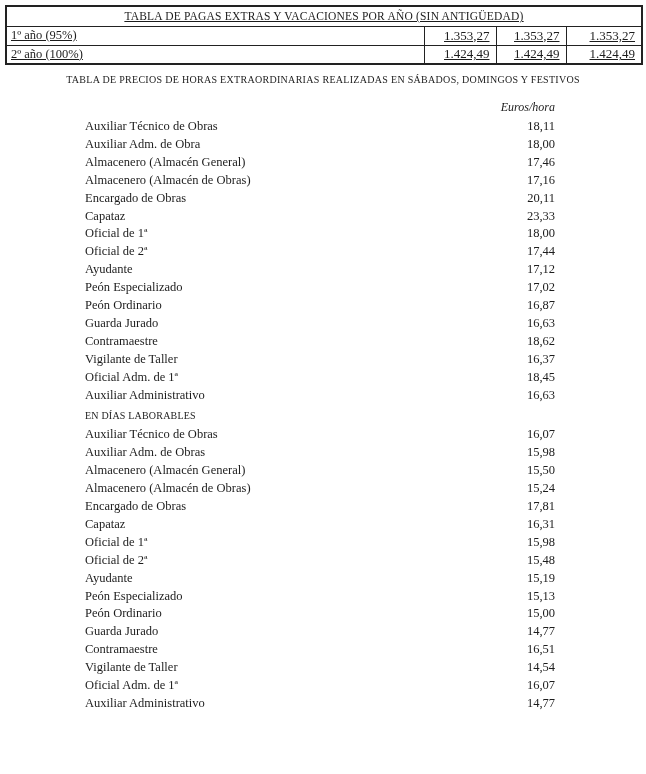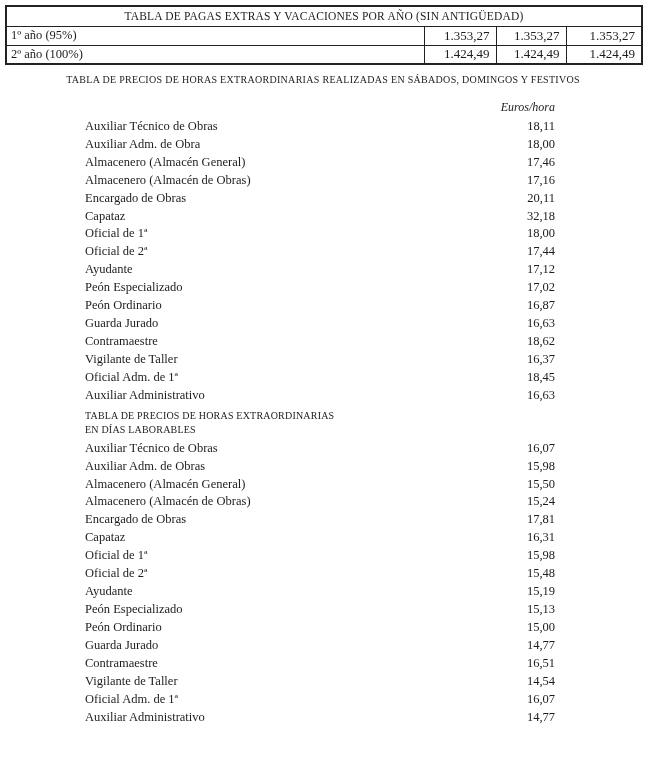--- a/index.html
+++ b/index.html
@@ -10,20 +10,21 @@
     -webkit-font-smoothing:antialiased;
   }
 
   
   table.pagas {
     width:636px;
     margin:5px auto 0 5px;
     border-collapse:collapse;
     table-layout:fixed;
     border:2px solid #222;
+    text-decoration:underline;
   }
   table.pagas td, table.pagas th {
     border:1px solid #222;
     overflow:hidden;
     white-space:nowrap;
   }
   td.t-title {
     height:20px;
     text-align:center;
     font-size:11.5px;
@@ -156,21 +157,21 @@
     <span class="val">17,16</span>
   </div>
 
   <div class="row">
     <span class="lbl">Encargado de Obras</span>
     <span class="val">20,11</span>
   </div>
 
   <div class="row">
     <span class="lbl">Capataz</span>
-    <span class="val">32,18</span>
+    <span class="val">23,33</span>
   </div>
 
   <div class="row">
     <span class="lbl">Oficial de 1ª</span>
     <span class="val">18,00</span>
   </div>
 
   <div class="row">
     <span class="lbl">Oficial de 2ª</span>
     <span class="val">17,44</span>
@@ -211,21 +212,20 @@
     <span class="val">18,45</span>
   </div>
 
   <div class="row">
     <span class="lbl">Auxiliar Administrativo</span>
     <span class="val">16,63</span>
   </div>
 </div>
 
 <div class="sec3-head">
-  <div>TABLA DE PRECIOS DE HORAS EXTRAORDINARIAS</div>
   <div>EN DÍAS LABORABLES</div>
 </div>
 
 <div class="rates second" id="laborables-list">
   <div class="row">
     <span class="lbl">Auxiliar Técnico de Obras</span>
     <span class="val">16,07</span>
   </div>
 
   <div class="row">

